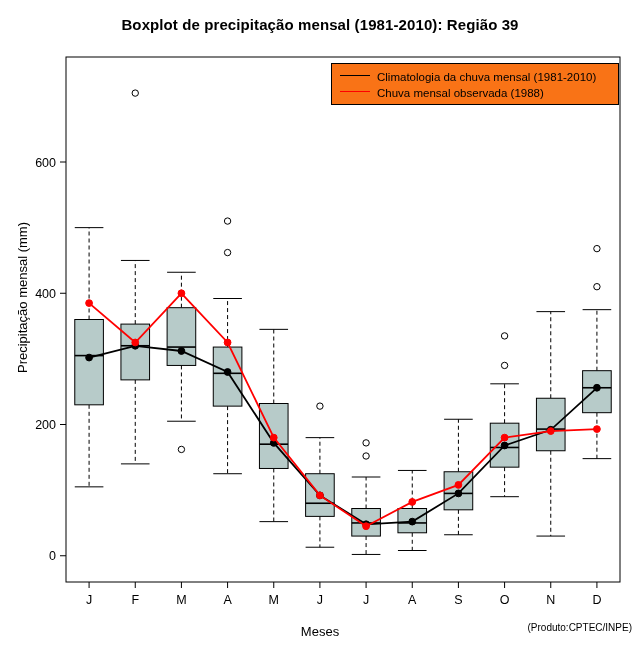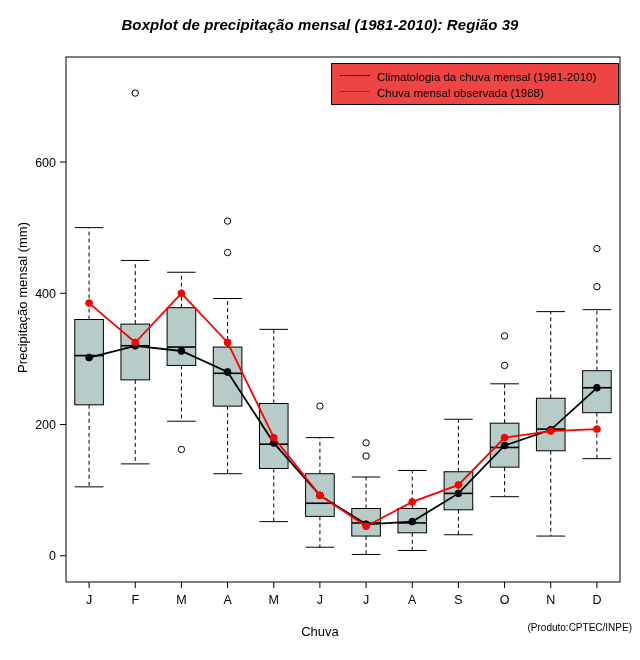--- a/index.html
+++ b/index.html
@@ -23,21 +23,20 @@
   }
   .title {
     position: absolute;
     left: 0;
     top: 16px;
     width: 640px;
     text-align: center;
     font-size: 15px;
     font-weight: bold;
     letter-spacing: 0.1px;
-    font-style: italic;
   }
   .ylabel {
     position: absolute;
     left: -78px;
     top: 290px;
     width: 200px;
     text-align: center;
     font-size: 13px;
     transform: rotate(-90deg);
     transform-origin: center center;
@@ -60,21 +59,21 @@
     position: absolute;
     left: 0;
     top: 0;
   }
   .legend-box {
     position: absolute;
     left: 331px;
     top: 63px;
     width: 288px;
     height: 42px;
-    background: #ef4444;
+    background: #f97316;
     border: 1px solid #000000;
     box-sizing: border-box;
   }
   .legend-row {
     position: absolute;
     left: 8px;
     height: 14px;
     font-size: 11.5px;
     white-space: nowrap;
   }
@@ -99,21 +98,21 @@
   }
 </style>
 </head>
 <body>
 
 <div id="chart-root">
 
   <div class="title">Boxplot de precipitação mensal (1981-2010): Região 39</div>
 
   <div class="ylabel">Precipitação mensal (mm)</div>
-  <div class="xlabel">Chuva</div>
+  <div class="xlabel">Meses</div>
   <div class="credit">(Produto:CPTEC/INPE)</div>
 
   <svg class="plot" id="plot-svg" width="640" height="660">
       <rect x="66" y="57" width="554" height="525" fill="none" stroke="#000" stroke-width="1"></rect>
       <line x1="60" y1="555.75" x2="66" y2="555.75" stroke="#000" stroke-width="1"></line>
       <text x="56" y="560.25" text-anchor="end" class="tick-text" fill="#000">0</text>
       <line x1="60" y1="424.5" x2="66" y2="424.5" stroke="#000" stroke-width="1"></line>
       <text x="56" y="429" text-anchor="end" class="tick-text" fill="#000">200</text>
       <line x1="60" y1="293.25" x2="66" y2="293.25" stroke="#000" stroke-width="1"></line>
       <text x="56" y="297.75" text-anchor="end" class="tick-text" fill="#000">400</text>

